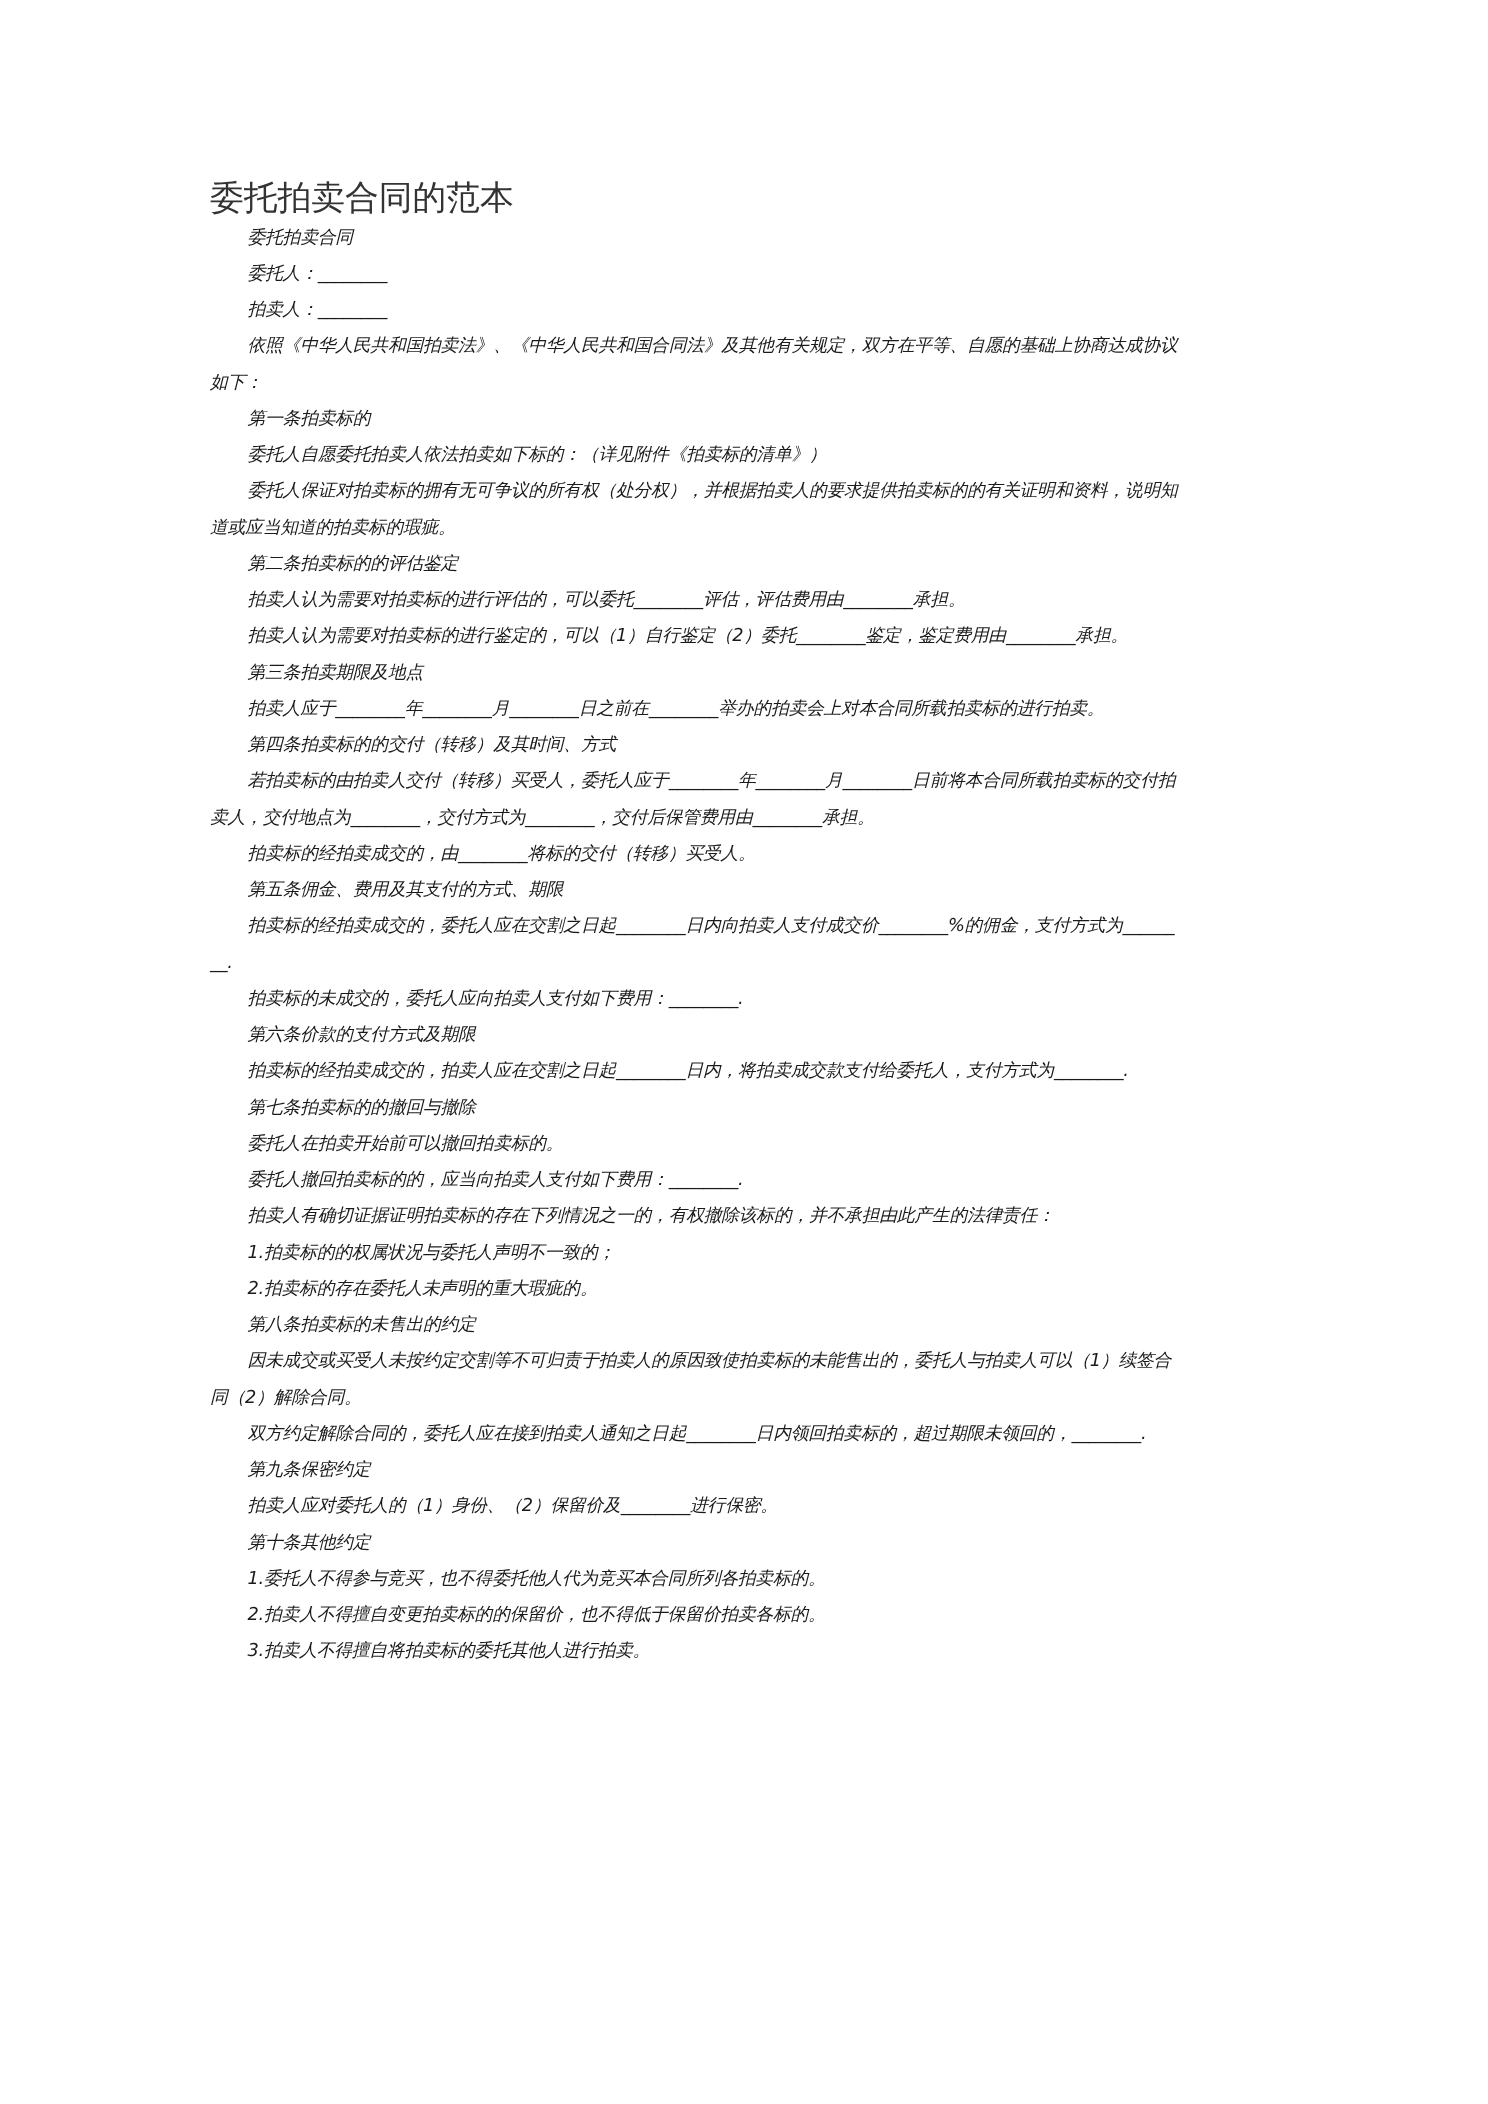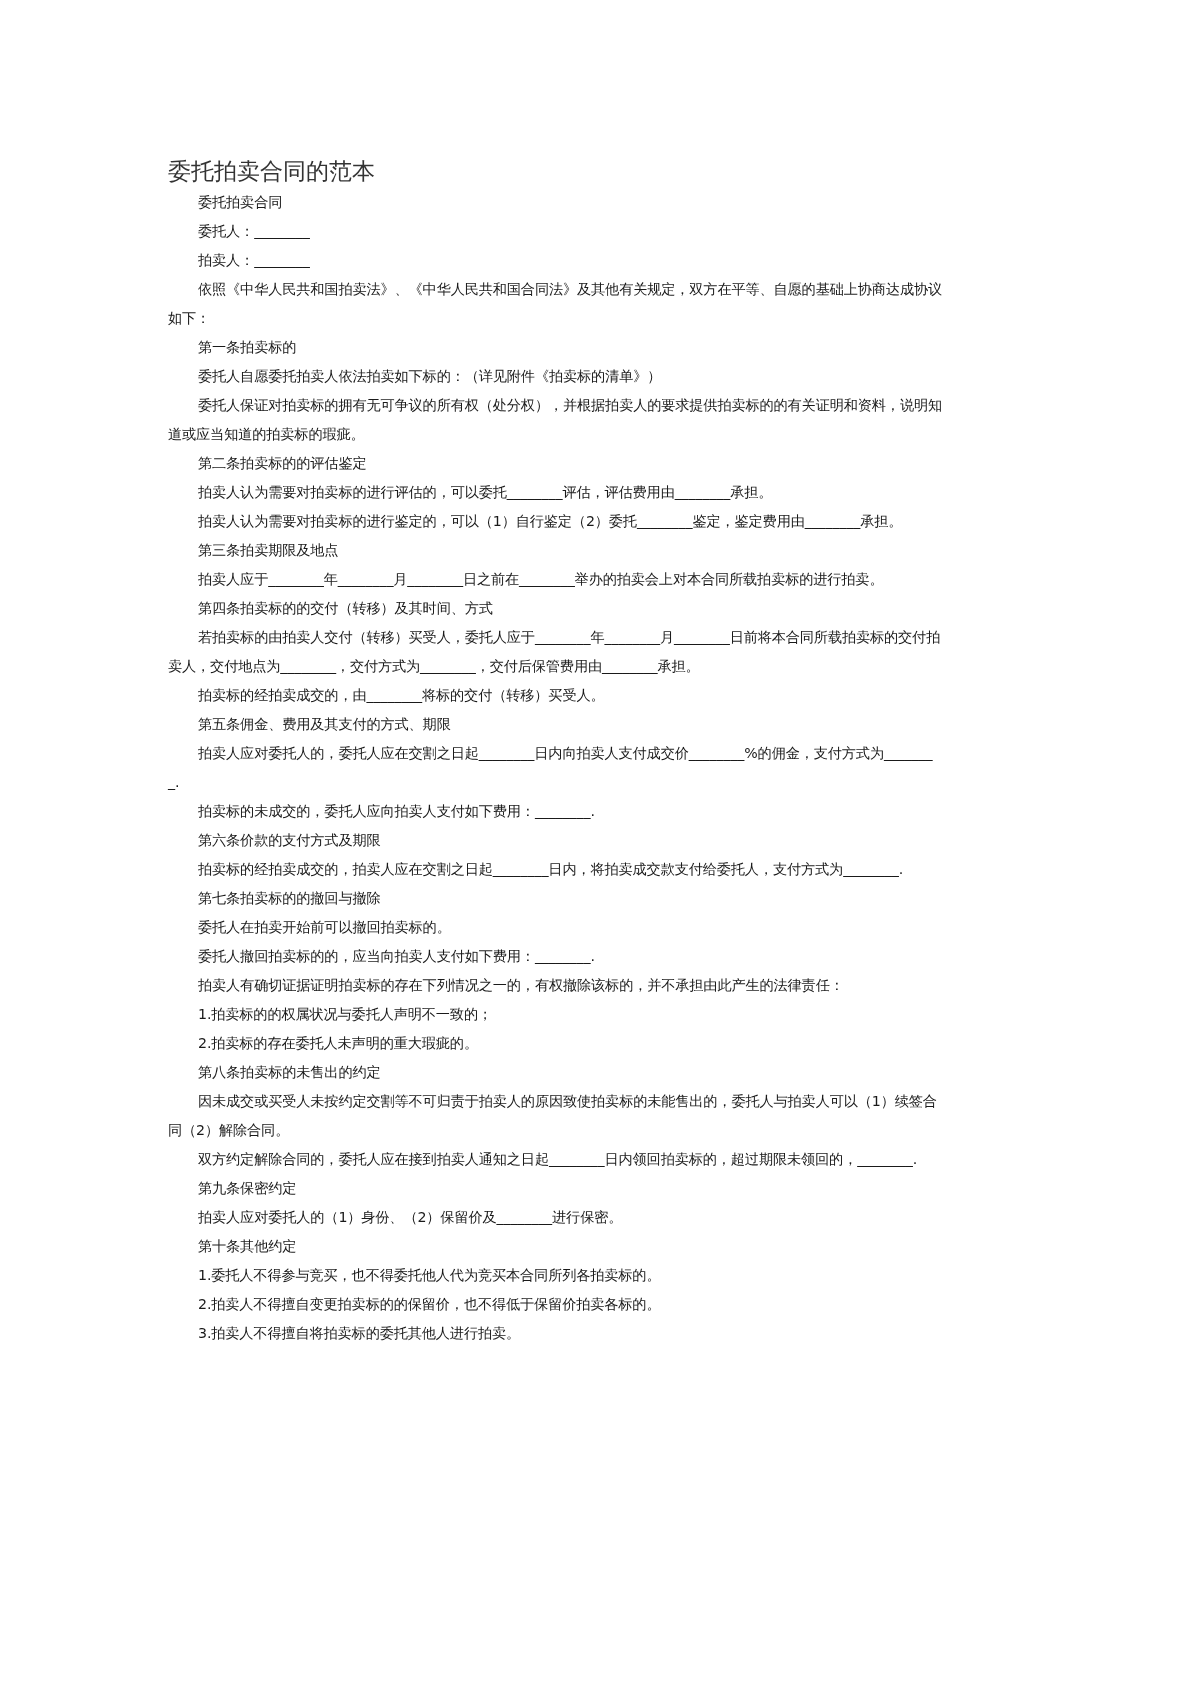--- a/index.html
+++ b/index.html
@@ -16,35 +16,36 @@
       color: #1a1a1a;
     }
     .page {
       position: absolute;
       left: 168px;
       top: 142px;
       width: 774px;
     }
     .doc-title {
       font-family: "DejaVu Serif", "Liberation Serif", serif;
-      font-size: 23px;
+      font-size: 27px;
       color: #333333;
       line-height: 34px;
       height: 34px;
-      margin: 12px 0 0 0;
+      margin: 0 0 0 0;
       font-weight: normal;
       white-space: nowrap;
     }
     .para {
       font-size: 14.2px;
       line-height: 29px;
       margin: 0;
       text-indent: 30px;
       letter-spacing: -0.15px;
       word-break: break-all;
+      font-style: italic;
     }
     .para.heading { }
   </style>
 </head>
 <body>
 
 <div class="page">
   <h1 class="doc-title">委托拍卖合同的范本</h1>
   <div>
     <p class="para">委托拍卖合同</p>
@@ -56,21 +57,21 @@
     <p class="para">委托人保证对拍卖标的拥有无可争议的所有权（处分权），并根据拍卖人的要求提供拍卖标的的有关证明和资料，说明知道或应当知道的拍卖标的瑕疵。</p>
     <p class="para heading">第二条拍卖标的的评估鉴定</p>
     <p class="para">拍卖人认为需要对拍卖标的进行评估的，可以委托________评估，评估费用由________承担。</p>
     <p class="para">拍卖人认为需要对拍卖标的进行鉴定的，可以（1）自行鉴定（2）委托________鉴定，鉴定费用由________承担。</p>
     <p class="para heading">第三条拍卖期限及地点</p>
     <p class="para">拍卖人应于________年________月________日之前在________举办的拍卖会上对本合同所载拍卖标的进行拍卖。</p>
     <p class="para heading">第四条拍卖标的的交付（转移）及其时间、方式</p>
     <p class="para">若拍卖标的由拍卖人交付（转移）买受人，委托人应于________年________月________日前将本合同所载拍卖标的交付拍卖人，交付地点为________，交付方式为________，交付后保管费用由________承担。</p>
     <p class="para">拍卖标的经拍卖成交的，由________将标的交付（转移）买受人。</p>
     <p class="para heading">第五条佣金、费用及其支付的方式、期限</p>
-    <p class="para">拍卖人应对委托人的，委托人应在交割之日起________日内向拍卖人支付成交价________%的佣金，支付方式为________.</p>
+    <p class="para">拍卖标的经拍卖成交的，委托人应在交割之日起________日内向拍卖人支付成交价________%的佣金，支付方式为________.</p>
     <p class="para">拍卖标的未成交的，委托人应向拍卖人支付如下费用：________.</p>
     <p class="para heading">第六条价款的支付方式及期限</p>
     <p class="para">拍卖标的经拍卖成交的，拍卖人应在交割之日起________日内，将拍卖成交款支付给委托人，支付方式为________.</p>
     <p class="para heading">第七条拍卖标的的撤回与撤除</p>
     <p class="para">委托人在拍卖开始前可以撤回拍卖标的。</p>
     <p class="para">委托人撤回拍卖标的的，应当向拍卖人支付如下费用：________.</p>
     <p class="para">拍卖人有确切证据证明拍卖标的存在下列情况之一的，有权撤除该标的，并不承担由此产生的法律责任：</p>
     <p class="para">1.拍卖标的的权属状况与委托人声明不一致的；</p>
     <p class="para">2.拍卖标的存在委托人未声明的重大瑕疵的。</p>
     <p class="para heading">第八条拍卖标的未售出的约定</p>

